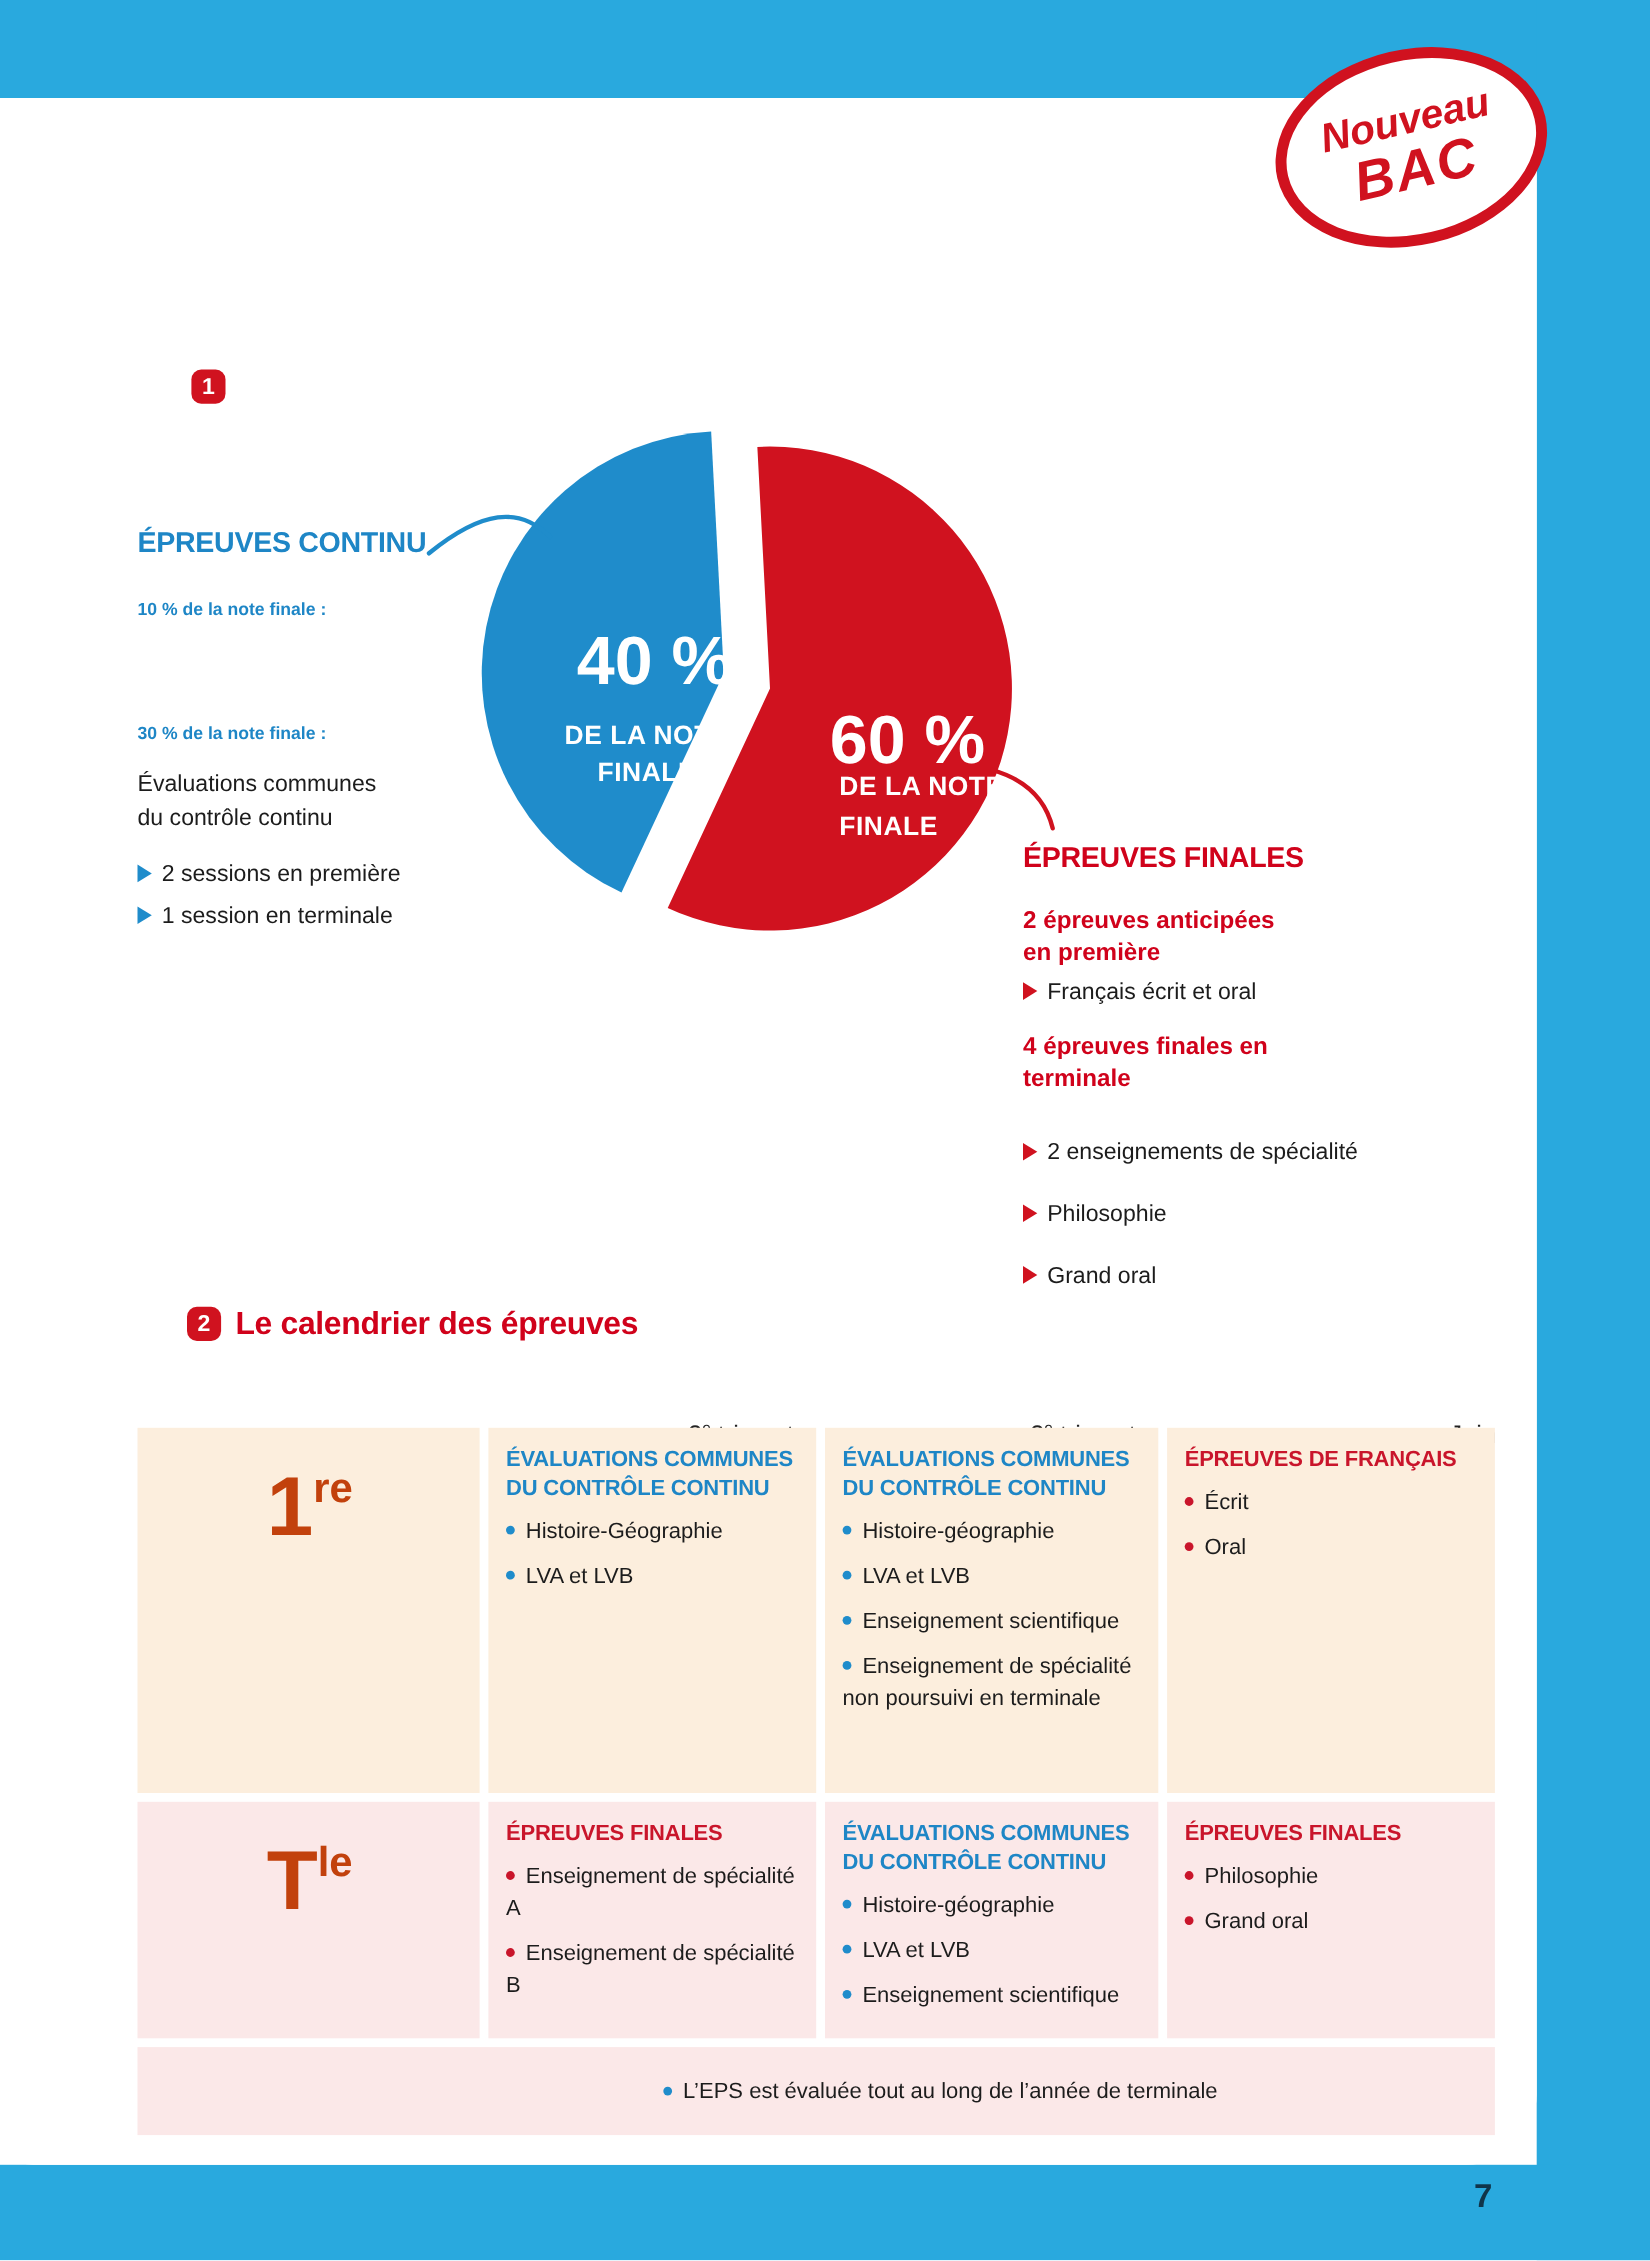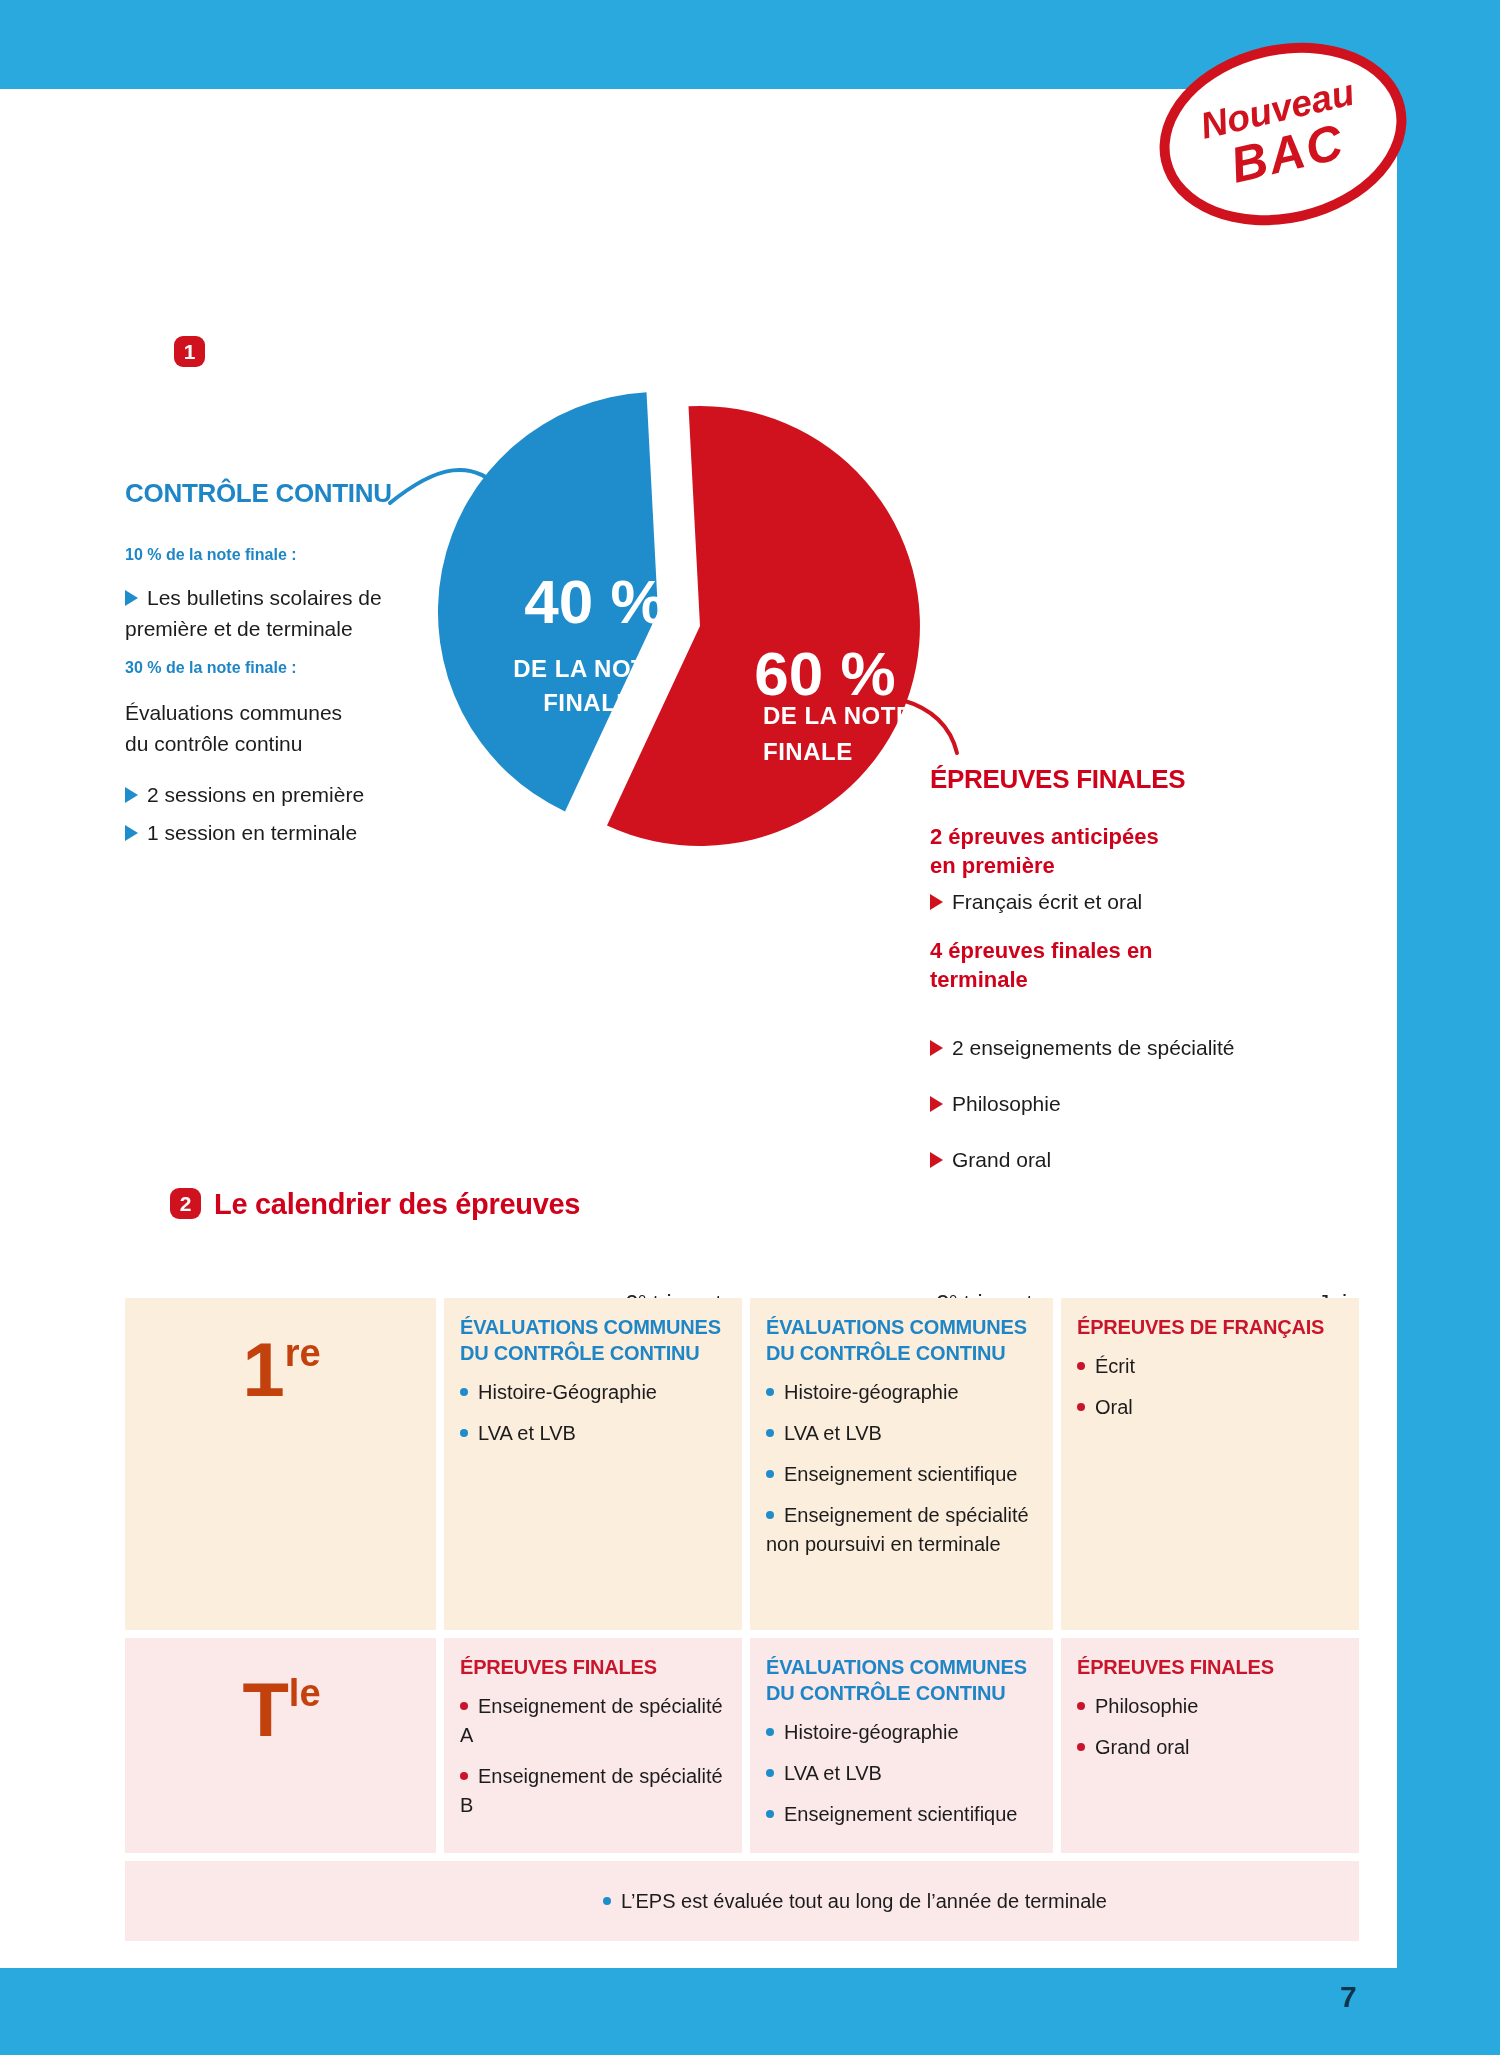--- a/index.html
+++ b/index.html
@@ -118,25 +118,22 @@
 
   <div class="abs nouveau-badge">
     <span class="l1">Nouveau</span>
     <span class="l2">BAC</span>
   </div>
 
   <div class="abs sec-badge s1-badge">
     <span>1</span>
   </div>
 
-  <div class="abs blue-h cc-heading">CONTRÔLE CONTINU</div>
+  <div class="abs blue-h cc-heading">ÉPREUVES CONTINU</div>
   <div class="abs blue-sub cc-b1-title">10 % de la note finale :</div>
-  <div class="abs body-txt cc-b1-item">
-    <span class="tri tri-blue"></span><span>Les bulletins scolaires de première et de terminale</span>
-  </div>
   <div class="abs blue-sub cc-b2-title">30 % de la note finale :</div>
   <div class="abs body-txt cc-b2-lead">Évaluations communes du contrôle continu</div>
   <div class="abs body-txt cc-b2-i1">
     <span class="tri tri-blue"></span><span>2 sessions en première</span>
   </div>
   <div class="abs body-txt cc-b2-i2">
     <span class="tri tri-blue"></span><span>1 session en terminale</span>
   </div>
 
   <div class="abs pie-big p40">40 %</div>

